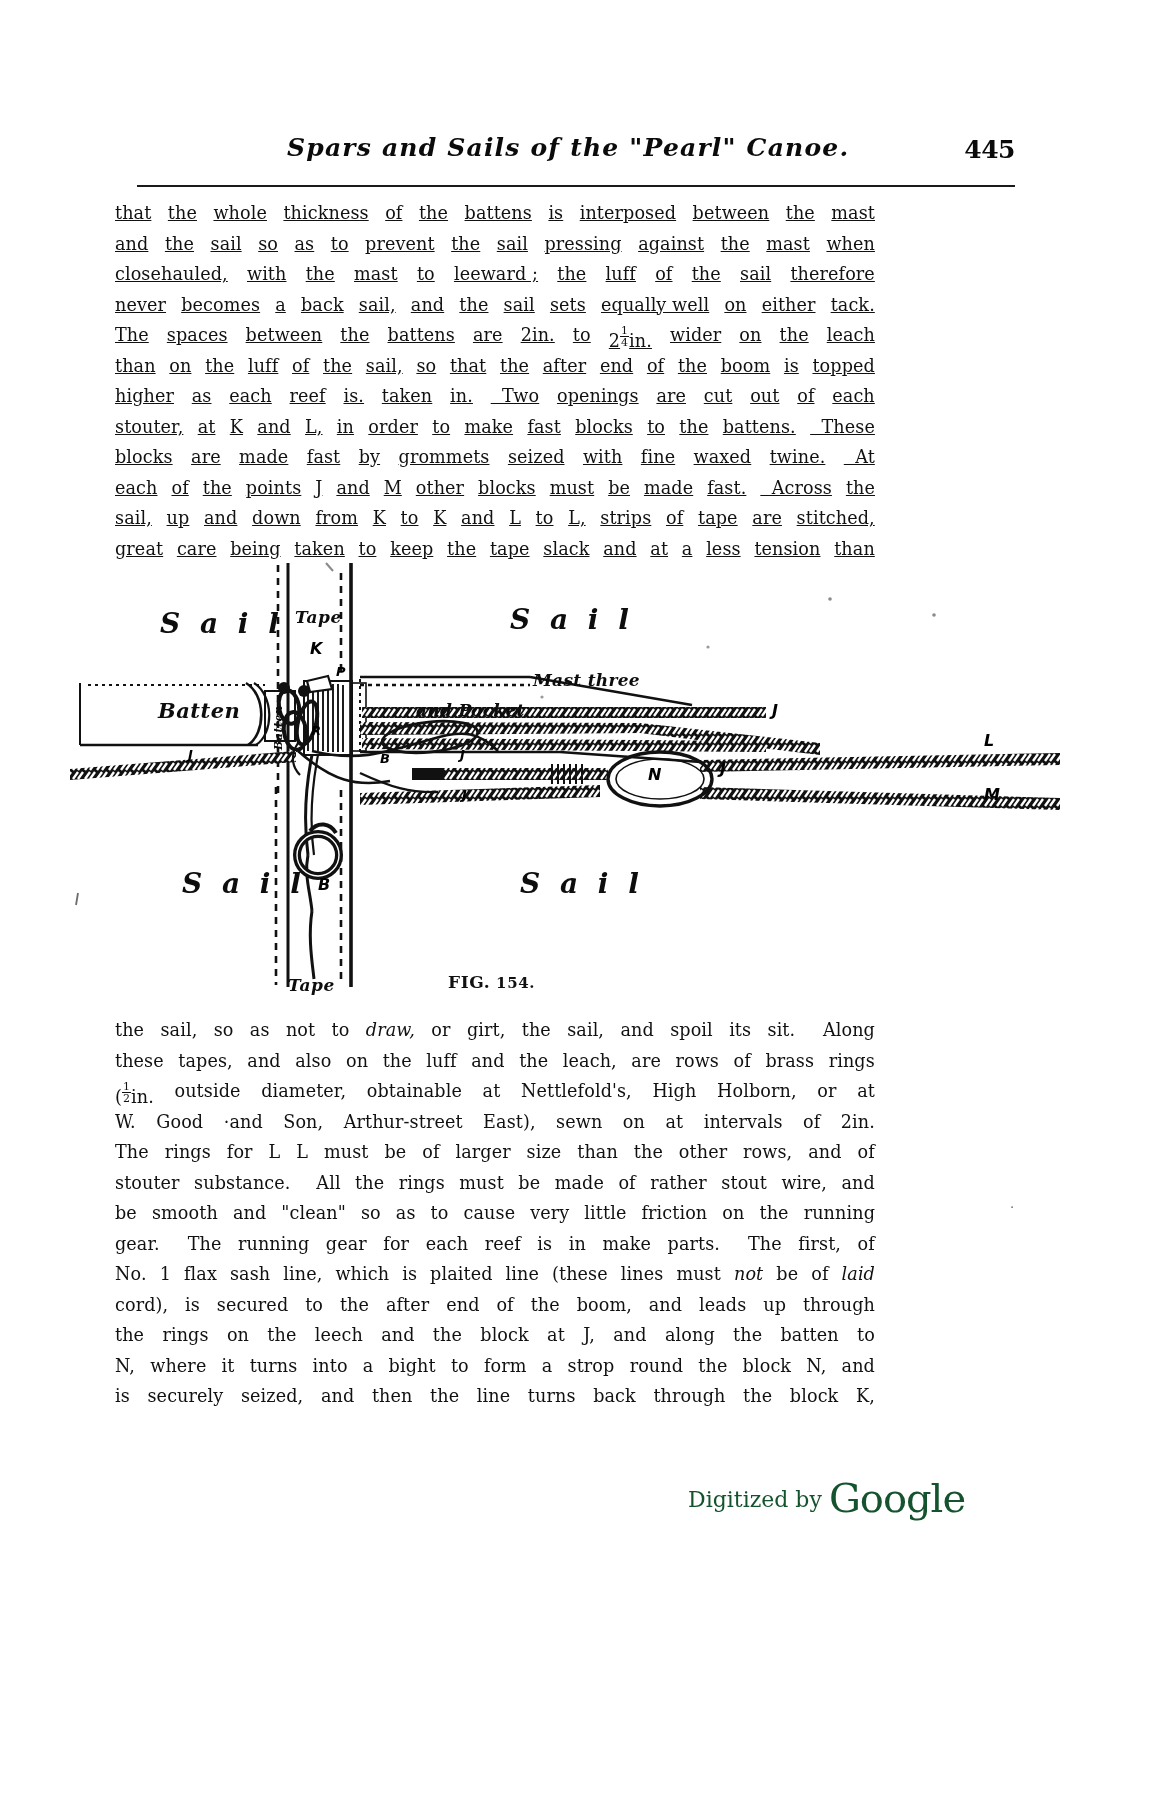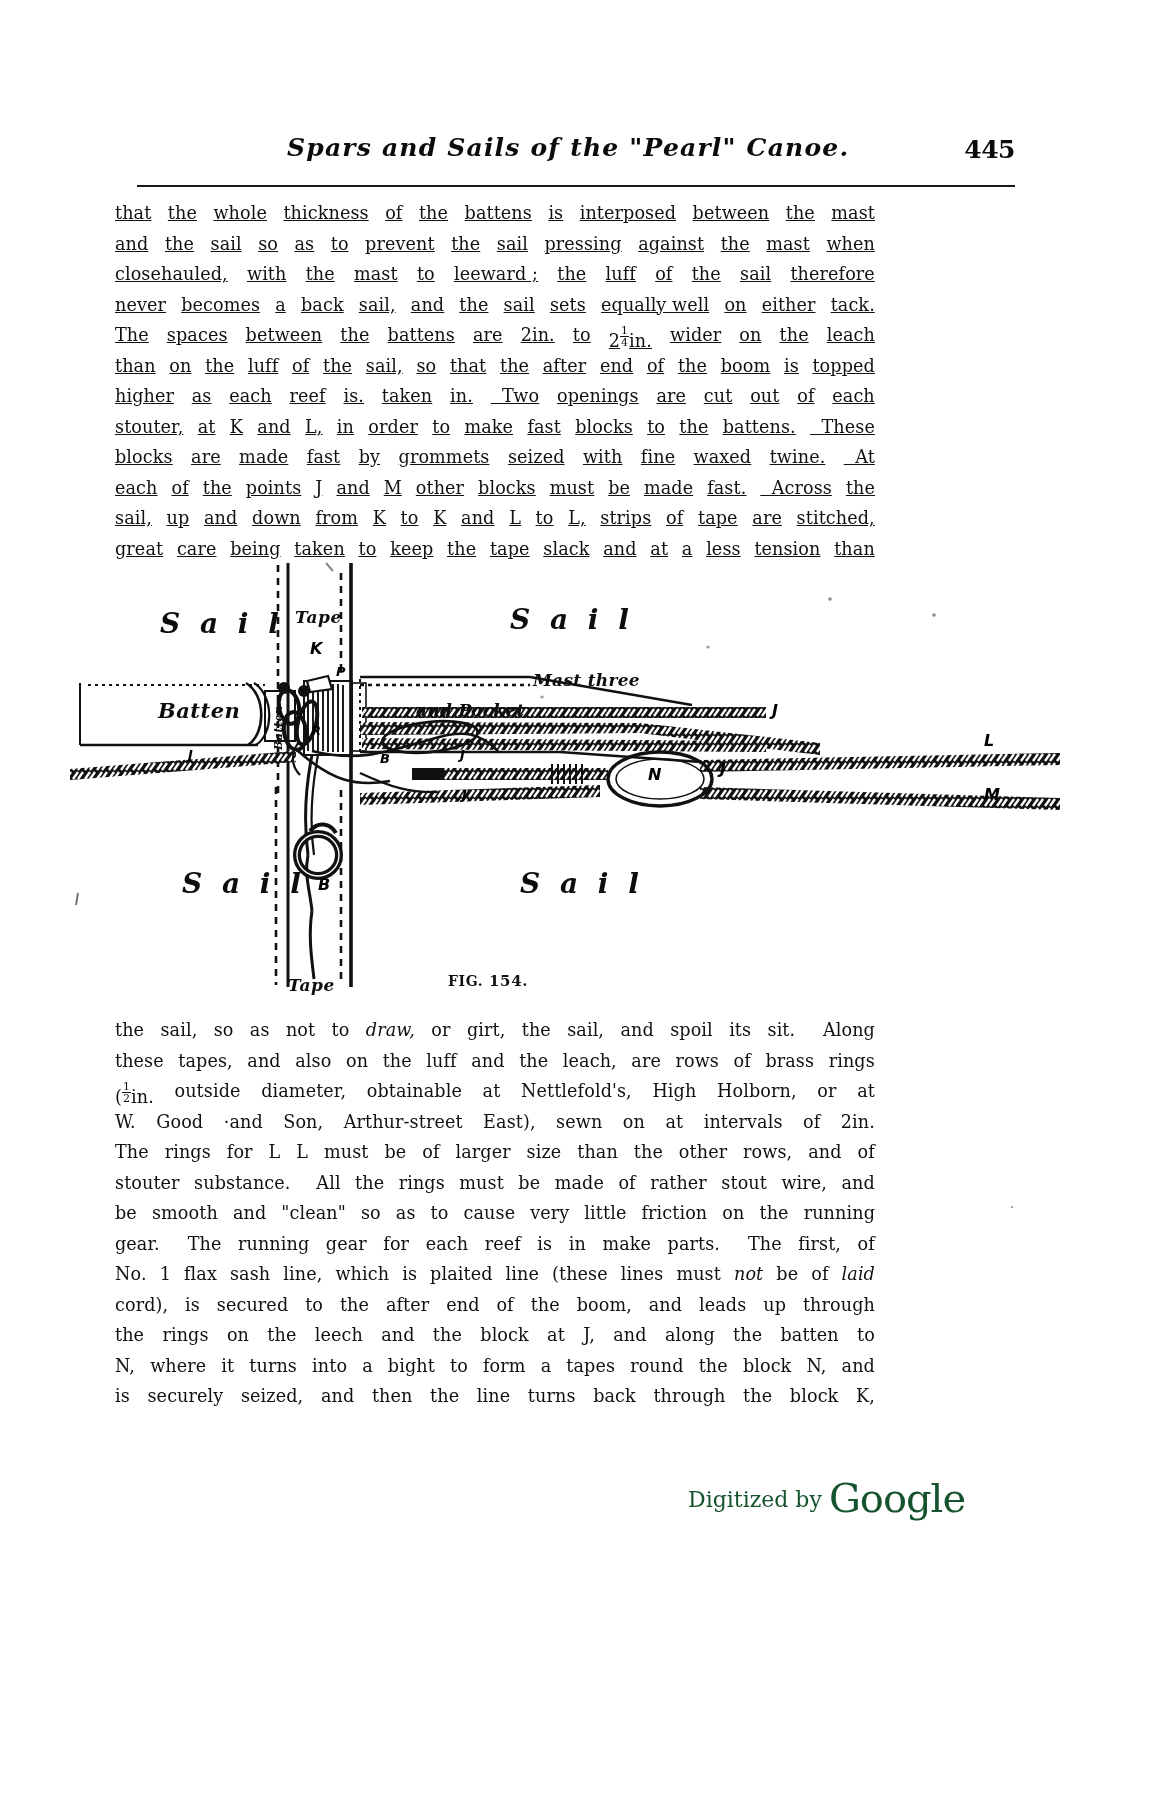--- a/index.html
+++ b/index.html
@@ -76,21 +76,21 @@
   .figure {
     position:absolute; left:60px; top:555px;
     width:1010px; height:455px;
   }
   .figcap {
     position:absolute; left:448px; top:972px;
     font-family:"DejaVu Serif", serif;
     font-weight:bold; font-size:15px;
     letter-spacing:0.6px;
   }
-  .figcap .sc { font-size:14px; }
+  .figcap .sc { font-size:17px; }
 
   .flabel {
     position:absolute;
     font-family:"DejaVu Serif", serif;
     font-style:italic; font-weight:bold;
     color:#0d0d0d;
     white-space:nowrap;
   }
   .flabel.sail   { font-size:28px; letter-spacing:5px; }
   .flabel.tape   { font-size:17px; letter-spacing:0.5px; }
@@ -667,21 +667,21 @@
         <span>N,</span>
           <span>where</span>
           <span>it</span>
           <span>turns</span>
           <span>into</span>
           <span>a</span>
           <span>bight</span>
           <span>to</span>
           <span>form</span>
           <span>a</span>
-          <span>tapes</span>
+          <span>strop</span>
           <span>round</span>
           <span>the</span>
           <span>block</span>
           <span>N,</span>
           <span>and</span>
       </span>
       <span class="line just">
         <span>is</span>
           <span>securely</span>
           <span>seized,</span>

